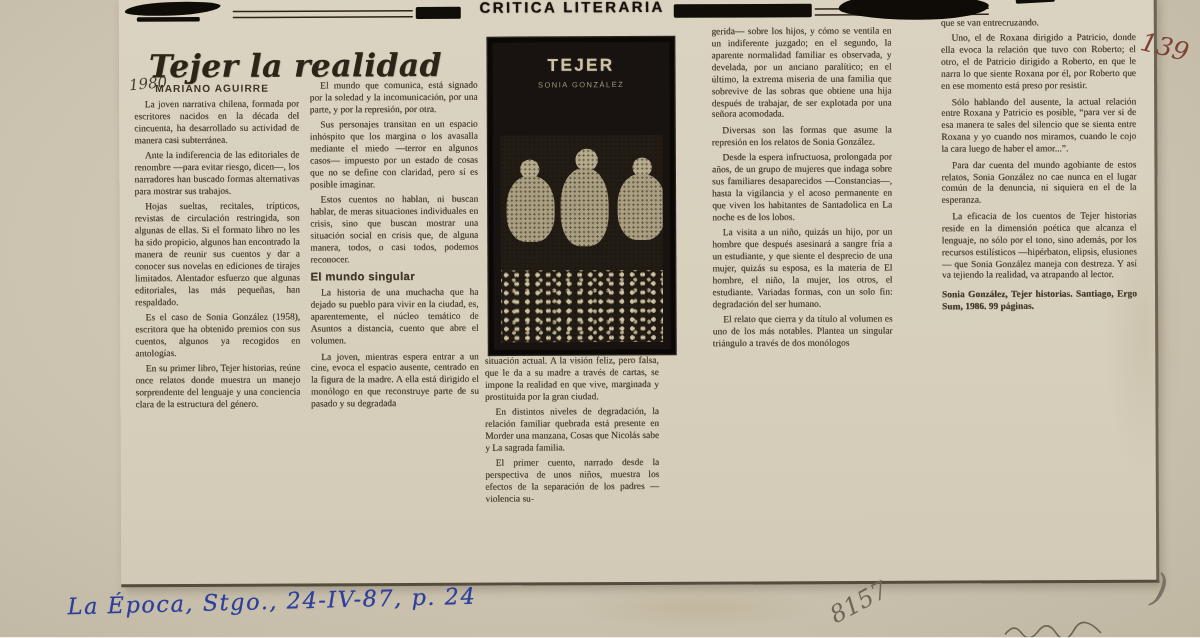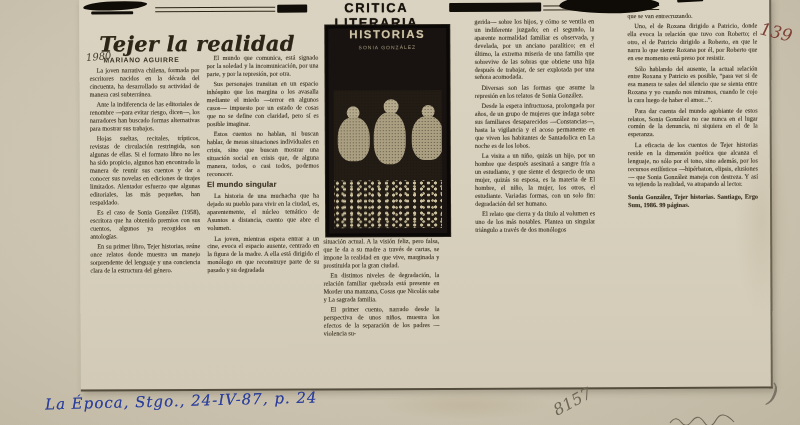--- a/index.html
+++ b/index.html
@@ -11,22 +11,22 @@
         border-right:2px solid #6a6252;border-bottom:2px solid #544c3d;
         transform:rotate(-0.25deg);box-shadow:2px 3px 6px rgba(60,50,35,.25);}
   .abs{position:absolute;}
   .col{font-size:6.3px;line-height:1.26;text-align:justify;overflow:hidden;
        color:#43392a;text-shadow:0.2px 0.2px 0.35px rgba(70,58,40,.55);}
   .col p{margin:0 0 2.5px 0;text-indent:7px;}
   .col p.cont{text-indent:0;}
   .col p.cite{font-weight:bold;text-indent:0;margin-top:5px;}
   .subhead{font-weight:bold;font-size:7.6px;margin:3px 0 2px 0;text-indent:0 !important;
        font-family:"Liberation Sans", sans-serif;letter-spacing:.2px;}
-  .masthead{font-family:"Liberation Sans", sans-serif;font-weight:bold;font-size:13px;
-       letter-spacing:1.6px;color:#17120c;text-align:center;
+  .masthead{font-family:"Liberation Sans", sans-serif;font-weight:bold;font-size:10px;
+       letter-spacing:1.6px;color:#17120c;text-align:right;
        text-shadow:0 0 0.8px rgba(20,15,8,.8);}
   .rule2{height:3px;border-top:1.4px solid #2c2417;border-bottom:1.4px solid #2c2417;}
   .blackbar{background:#110d08;border-radius:1px;}
   .streak{background:#0f0b07;border-radius:45% 55% 50% 50%/60% 40% 60% 40%;}
   .title{font-family:"DejaVu Serif", serif;font-style:italic;font-weight:bold;
        font-size:21px;color:#2c2517;letter-spacing:.2px;
        text-shadow:0.3px 0.3px 0.5px rgba(40,32,18,.5);}
   .byline{font-family:"Liberation Sans", sans-serif;font-weight:bold;font-size:6.8px;
        letter-spacing:.7px;text-align:center;color:#3d3426;}
   .cover{background:#181310;border:3px solid #0b0907;box-shadow:0 0 0 1px #2a241c;}
@@ -83,21 +83,21 @@
     <div class="abs col" style="left:127px;top:55px;width:112px;height:322px;">
       <p>El mundo que comunica, está signado por la soledad y la incomunicación, por una parte, y por la represión, por otra.</p>
       <p>Sus personajes transitan en un espacio inhóspito que los margina o los avasalla mediante el miedo —terror en algunos casos— impuesto por un estado de cosas que no se define con claridad, pero sí es posible imaginar.</p>
       <p>Estos cuentos no hablan, ni buscan hablar, de meras situaciones individuales en crisis, sino que buscan mostrar una situación social en crisis que, de alguna manera, todos, o casi todos, podemos reconocer.</p>
       <p class="subhead">El mundo singular</p>
       <p>La historia de una muchacha que ha dejado su pueblo para vivir en la ciudad, es, aparentemente, el núcleo temático de Asuntos a distancia, cuento que abre el volumen.</p>
       <p>La joven, mientras espera entrar a un cine, evoca el espacio ausente, centrado en la figura de la madre. A ella está dirigido el monólogo en que reconstruye parte de su pasado y su degradada</p>
     </div>
 
     <div class="abs cover" style="left:246px;top:27px;width:118px;height:205px;">
-      <div class="cover-title" style="margin-top:0;">HISTORIAS</div>
+      <div class="cover-title">TEJER</div>
       <div class="cover-author">SONIA GONZÁLEZ</div>
       <div class="cover-art">
         <div class="fig-head" style="left:13px;top:16px;"></div>
         <div class="fig-body" style="left:4px;top:27px;"></div>
         <div class="fig-head" style="left:50px;top:9px;width:15px;height:15px;"></div>
         <div class="fig-body" style="left:40px;top:22px;height:52px;"></div>
         <div class="fig-head" style="left:88px;top:15px;"></div>
         <div class="fig-body" style="left:78px;top:26px;"></div>
         <div class="lace"></div>
       </div>

